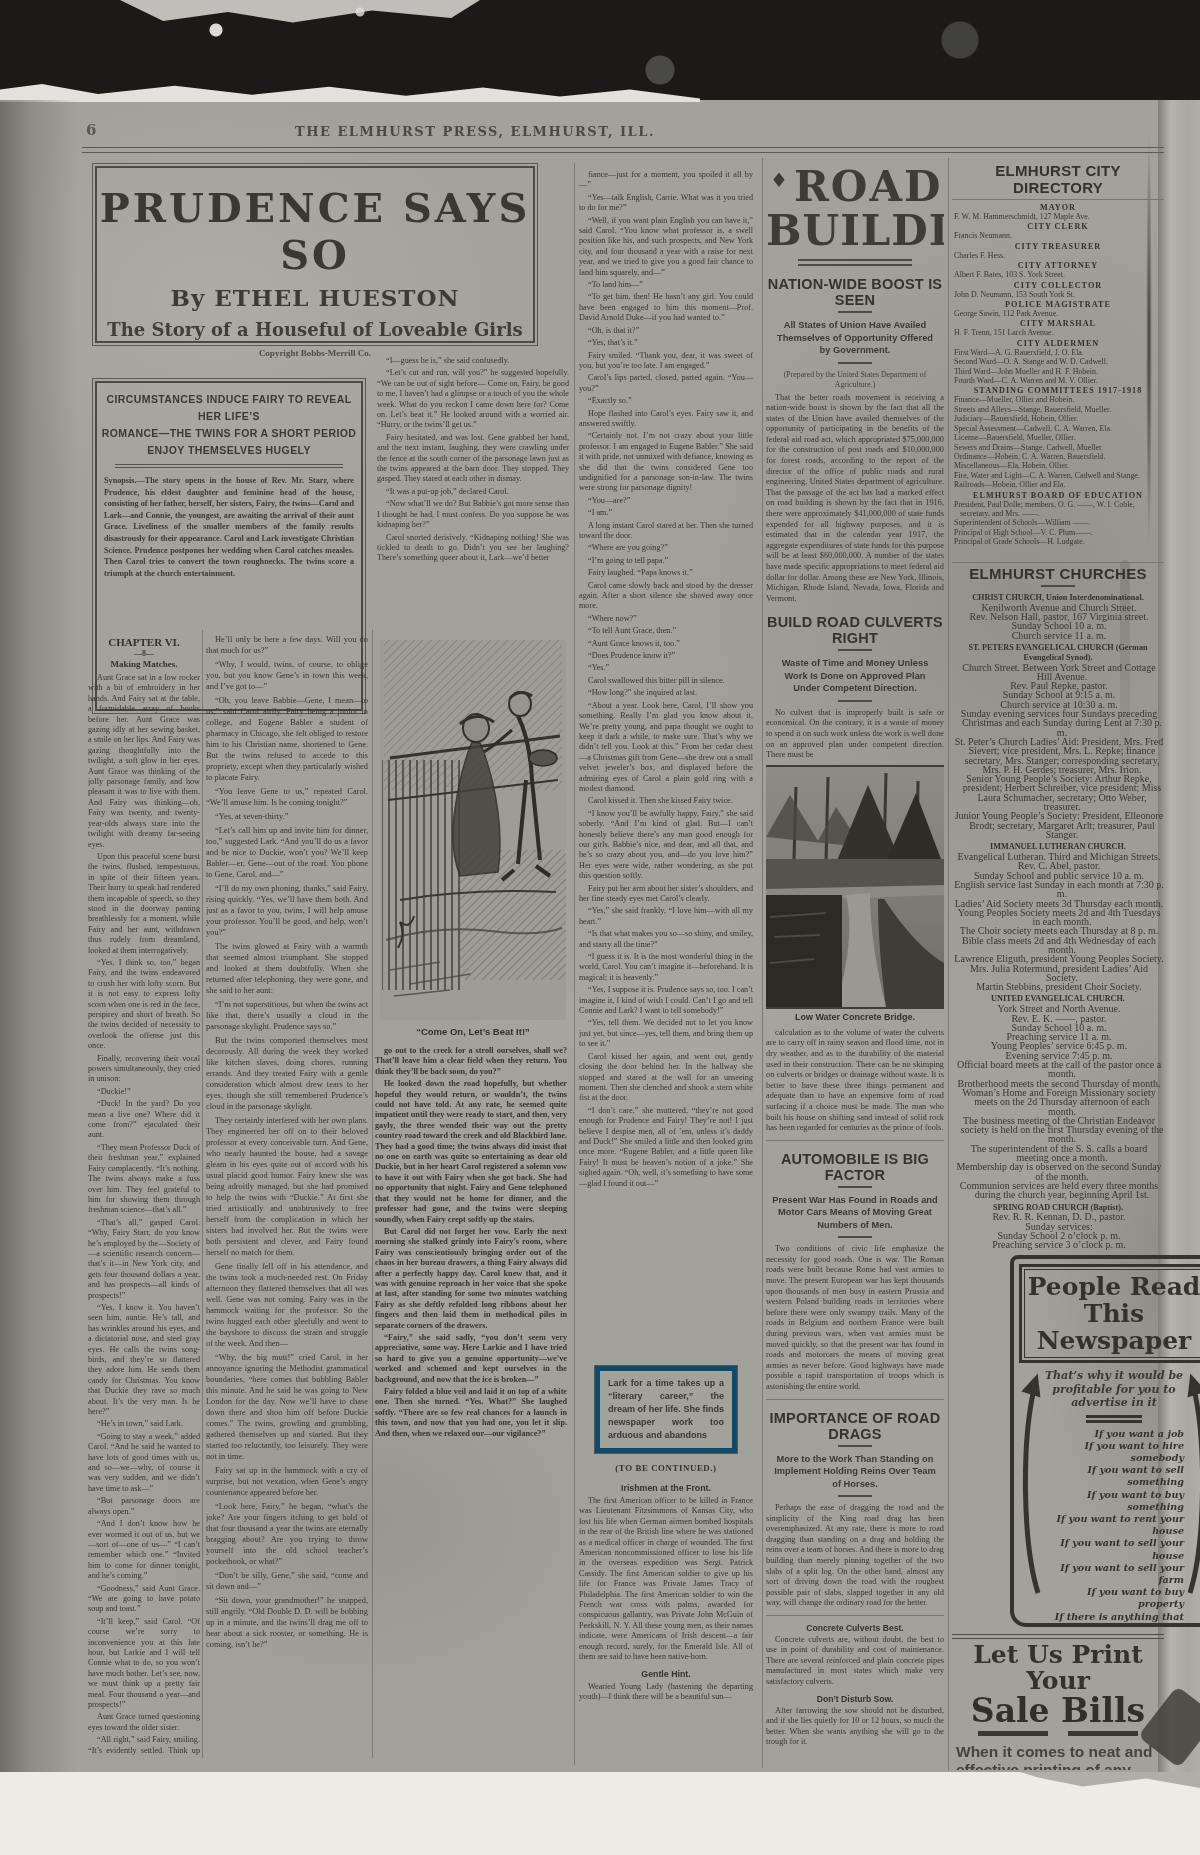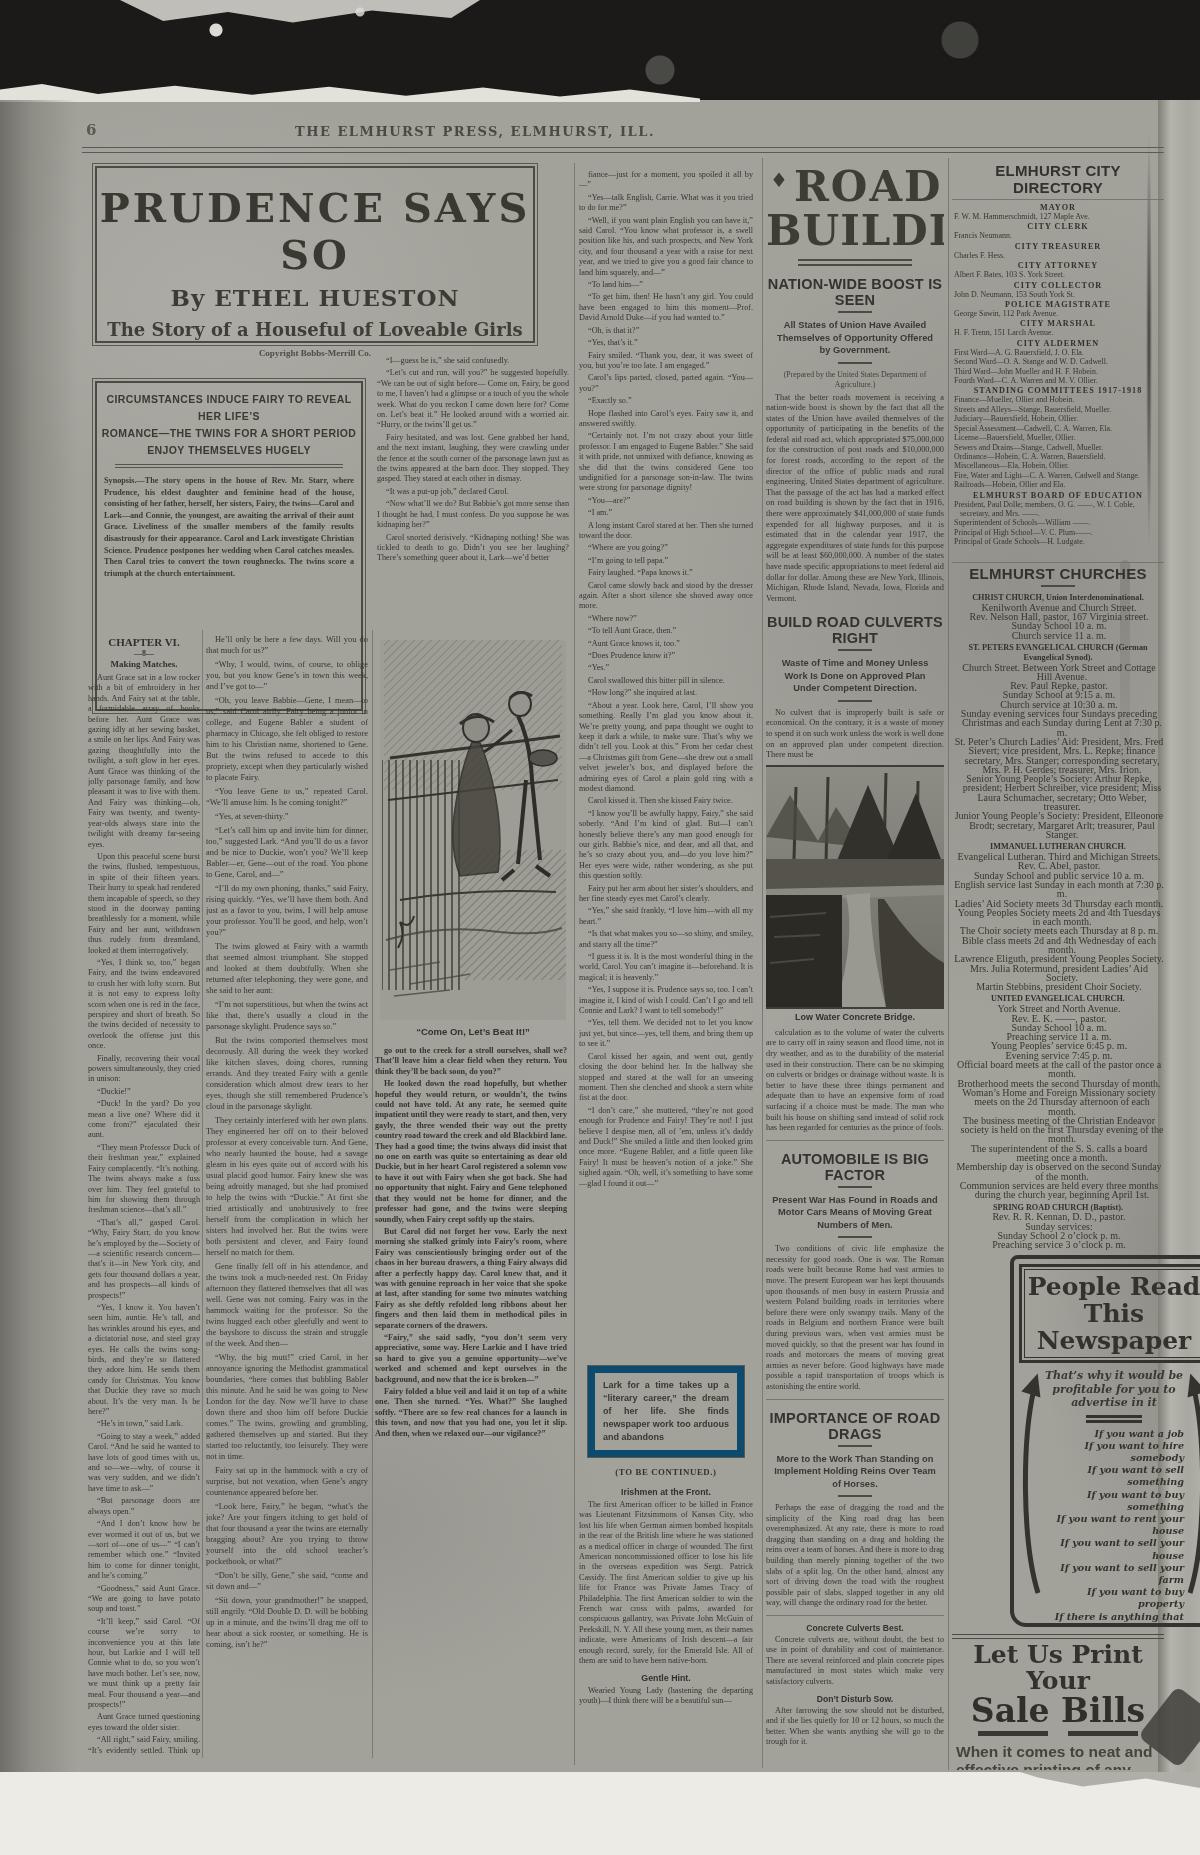--- a/index.html
+++ b/index.html
@@ -57,21 +57,21 @@
     line-height:11.6px;padding:2px 7px;}
   
   .col{position:absolute;overflow:hidden;}
   .para{font-size:8.2px;line-height:10.4px;color:#36342e;text-align:justify;text-indent:9px;
     margin:0 0 2px 0;}
   .c2 .para{font-size:8.4px;line-height:11px;margin-bottom:3px;}
   .chap-head{text-align:center;font:bold 11px "Liberation Serif",serif;color:#33312b;margin:2px 0 1px;}
   .chap-num{text-align:center;font:bold 8px "Liberation Serif",serif;color:#3c3a33;margin-bottom:1px;}
   .chap-title{text-align:center;font:bold 9px "Liberation Serif",serif;color:#33312b;margin-bottom:4px;}
   .illo-cap{font:bold 9.5px "Liberation Sans",sans-serif;text-align:center;color:#33312b;}
-  .notebox{border:7px solid #0c4a6e;box-shadow:0 0 0 1px #5a584f;padding:6px 8px;margin:4px 9px 10px;
+  .notebox{border:5px solid #0c4a6e;box-shadow:0 0 0 1px #5a584f;padding:6px 8px;margin:4px 16px 10px;
     font:bold 9px "Liberation Sans",sans-serif;color:#3a3832;line-height:13px;text-align:justify;}
   .tbc{text-align:center;font:bold 8.8px "Liberation Serif",serif;letter-spacing:.6px;color:#34322c;margin:4px 0 10px;}
   .filler-head{text-align:center;font:bold 8.8px "Liberation Sans",sans-serif;color:#34322c;margin:6px 0 3px;}
   
   .road-title{ text-align:center;font:bold 42px "DejaVu Serif",serif;color:#3e3c35;line-height:44px;
     letter-spacing:2px;}
   .road-orn{font-size:20px;vertical-align:14px;padding:0 4px;}
   .road-dbl{width:64%;margin:6px auto 10px;border-top:2px solid #4c4a43;border-bottom:2px solid #4c4a43;height:3px;}
   .art-head{text-align:center;font:bold 14.5px "Liberation Sans",sans-serif;color:#35332d;
     letter-spacing:.2px;margin:10px 0 2px;}

